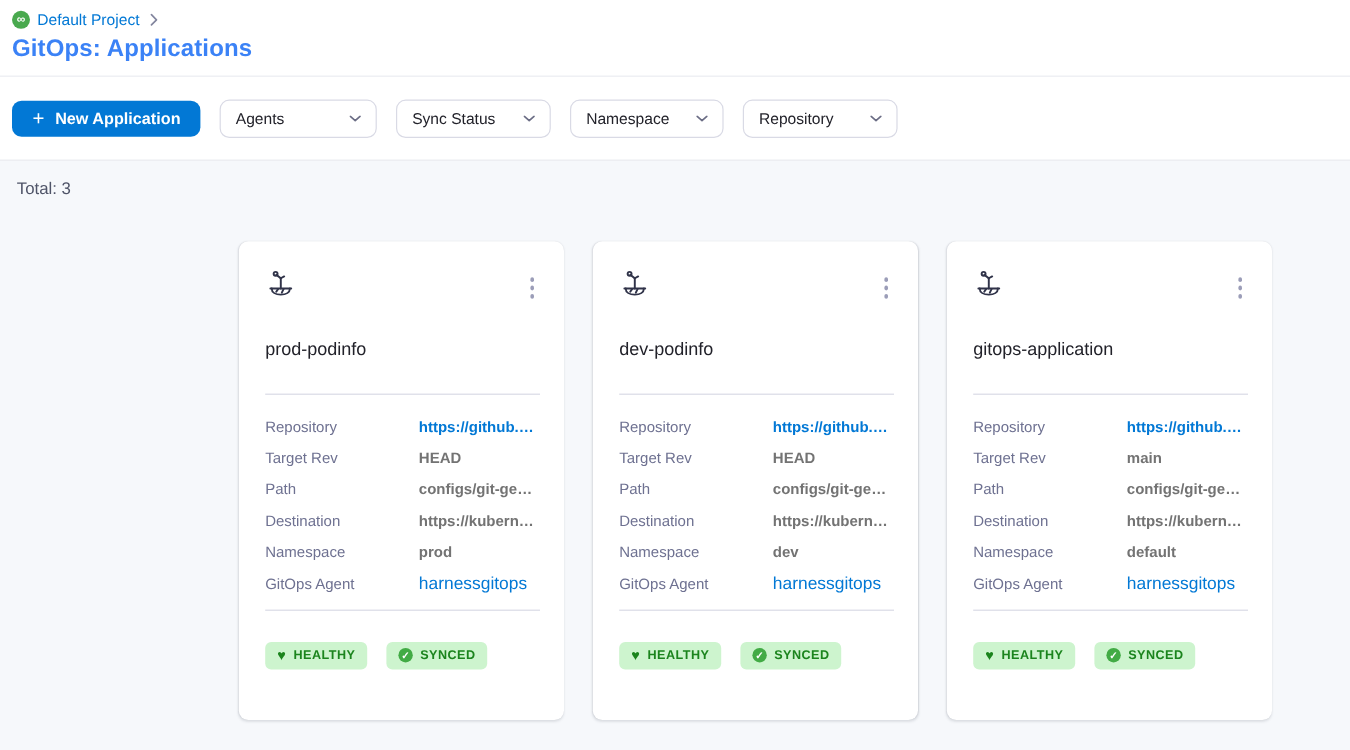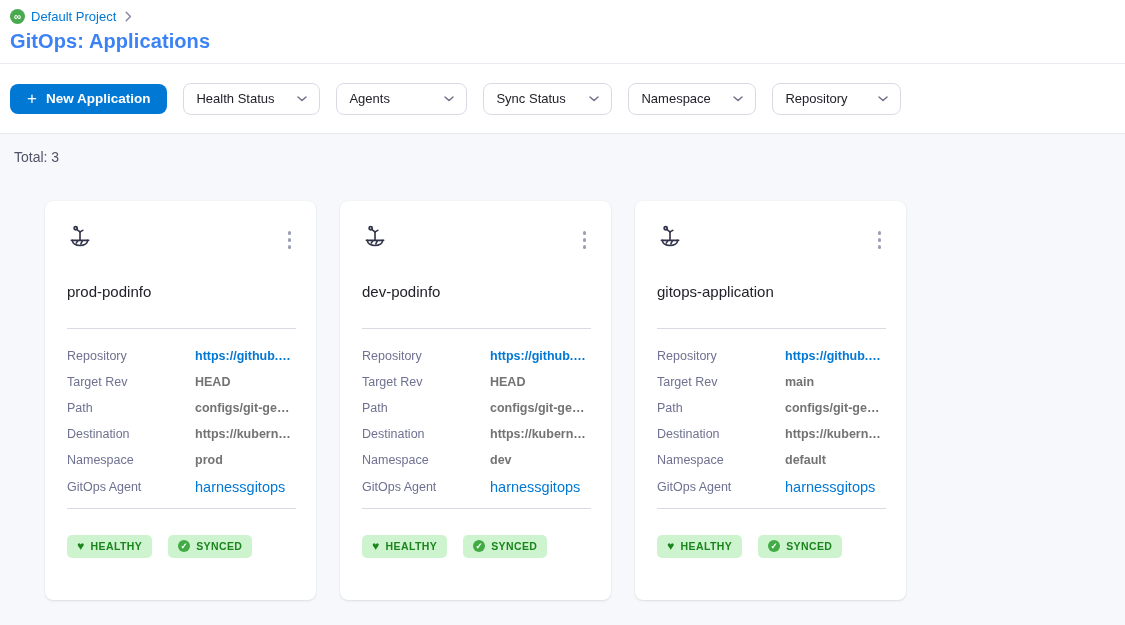--- a/index.html
+++ b/index.html
@@ -46,21 +46,21 @@
     border: 1px solid #D9DAE5; border-radius: 8px;
     display: flex; align-items: center; justify-content: space-between;
     padding: 0 12px; font-size: 13px; font-weight: 500; color: #22222A;
     cursor: pointer;
   }
 
   
   .content { background: #F6F8FB; height: 490px; padding-top: 15px; }
   .total-line { margin-left: 14px; font-size: 14px; color: #4F5468; }
 
-  .cards-row { display: flex; gap: 24px; margin-top: 36px; margin-left: 45px; }
+  .cards-row { display: flex; gap: 24px; padding-left: 199px; margin-top: 36px; }
   .card {
     width: 271px; height: 399px; background: #fff; border-radius: 8px;
     box-shadow: 0 1px 2px rgba(96,97,112,0.16), 0 0 1px rgba(40,41,61,0.08);
     padding: 22px 20px 0 22px; cursor: pointer;
   }
   .card-top { display: flex; justify-content: space-between; align-items: flex-start; }
   .kebab { display: flex; flex-direction: column; gap: 3.5px; padding: 5px; margin-top: 3px; cursor: pointer; }
   .kebab .dot { width: 3.5px; height: 3.5px; border-radius: 50%; background: #9B9DB8; }
   .card-name { margin-top: 29px; font-size: 15px; font-weight: 500; color: #22222A; }
   .card-divider { border: none; border-top: 1px solid #D9DAE5; margin: 28px 0 0 0; }
@@ -105,26 +105,20 @@
   </div>
   <div class="page-title">GitOps: Applications</div>
 </div>
 
 <div class="toolbar">
   <button class="new-app-btn">
     <span class="plus">+</span>
     <span>New Application</span>
   </button>
 
-  <div class="filter" style="width:137px">
-    <span>Health Status</span>
-    <svg width="10" height="6" viewBox="0 0 10 6">
-        <path d="M1 1 L5 4.6 L9 1" stroke="#6B6D85" stroke-width="1.4" fill="none" stroke-linecap="round" stroke-linejoin="round"></path>
-      </svg>
-  </div>
   <div class="filter" style="width:131px">
     <span>Agents</span>
     <svg width="10" height="6" viewBox="0 0 10 6">
         <path d="M1 1 L5 4.6 L9 1" stroke="#6B6D85" stroke-width="1.4" fill="none" stroke-linecap="round" stroke-linejoin="round"></path>
       </svg>
   </div>
   <div class="filter" style="width:129px">
     <span>Sync Status</span>
     <svg width="10" height="6" viewBox="0 0 10 6">
         <path d="M1 1 L5 4.6 L9 1" stroke="#6B6D85" stroke-width="1.4" fill="none" stroke-linecap="round" stroke-linejoin="round"></path>

